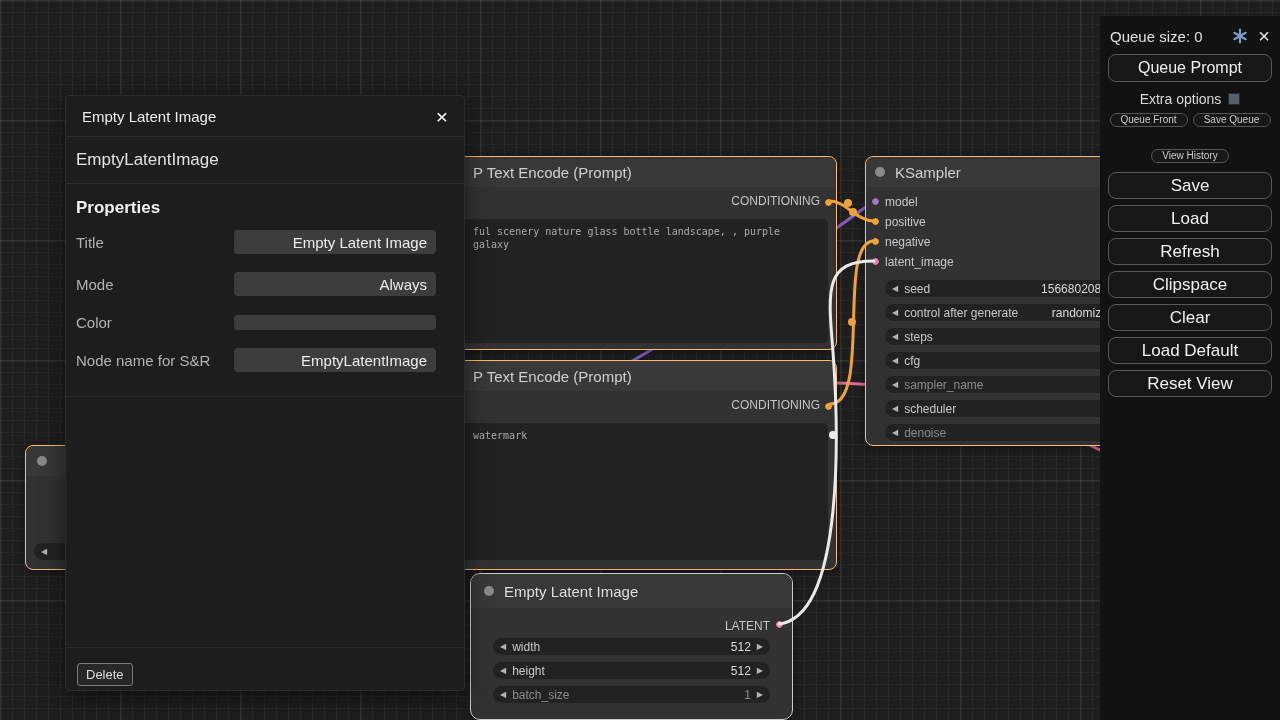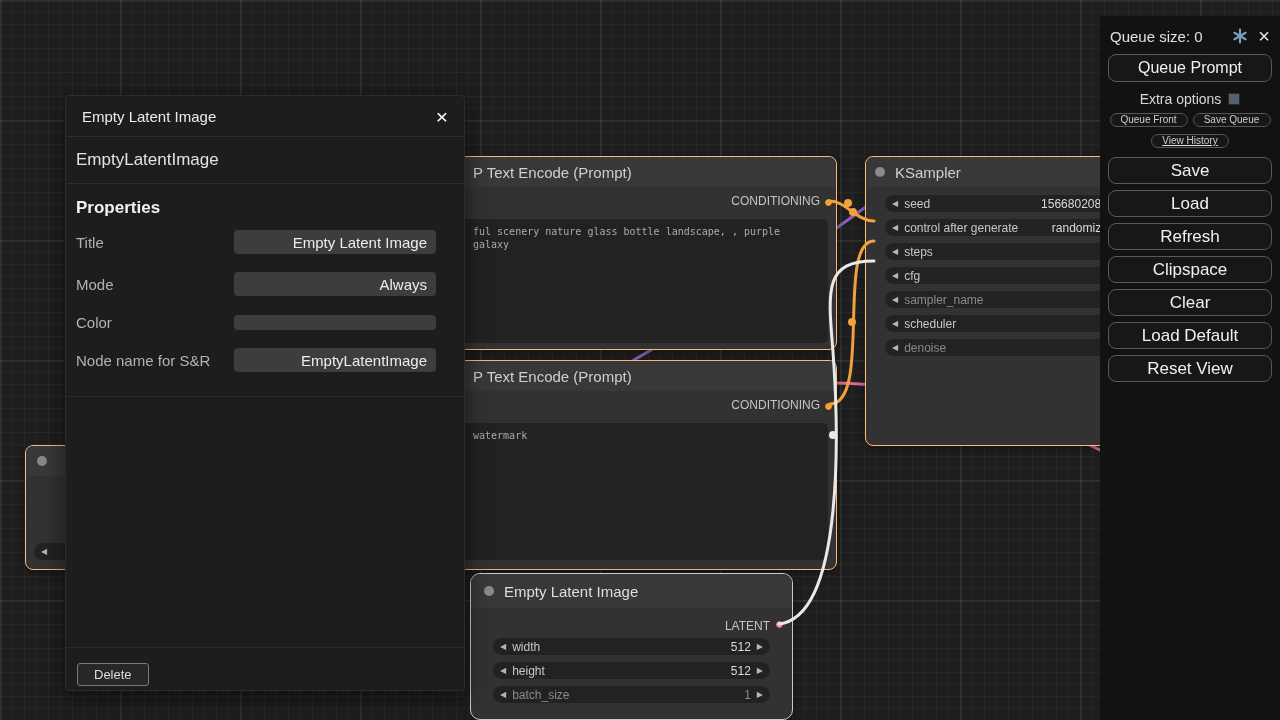--- a/index.html
+++ b/index.html
@@ -53,21 +53,21 @@
   .dlg-subtitle{padding:13px 10px;font-size:17px;color:#e2e2e2;border-bottom:1px solid #2e2e2e;}
   .dlg-props{padding:14px 10px 6px 10px;font-size:17px;font-weight:bold;color:#f2f2f2;}
   .prop-row{position:absolute;left:10px;right:28px;height:26px;display:flex;align-items:center;}
   .prop-label{flex:1;font-size:15px;color:#b2b2b2;}
   .prop-input{width:202px;background:#3d3d3d;border-radius:4px;height:24px;
       color:#ececec;font-size:15px;text-align:right;padding:0 9px;box-sizing:border-box;
       display:flex;align-items:center;justify-content:flex-end;}
   .prop-input.thin{height:15px;}
   .dlg-sep{position:absolute;left:0;right:0;border-top:1px solid #2a2a2a;}
   .delete-btn{position:absolute;left:11px;top:567px;background:#272727;color:#dcdcdc;
-      border:1px solid #7a7a7a;border-radius:3px;font-size:13px;padding:3px 16px;
+      border:1px solid #7a7a7a;border-radius:3px;font-size:13px;padding:3px 8px;
       font-family:inherit;cursor:pointer;}
 
   
   .sidebar{position:absolute;left:1100px;top:16px;width:180px;height:720px;z-index:6;
            background:#121212;box-sizing:border-box;padding-top:8px;color:#e0e0e0;}
   .sb-head{display:flex;align-items:center;padding:0 10px;height:24px;}
   .sb-queue{flex:1;font-size:15px;color:#e0e0e0;}
   .sb-settings{margin-right:10px;cursor:pointer;display:flex;}
   .sb-close{font-size:20px;color:#e8e8e8;cursor:pointer;line-height:1;}
   .sb-btn{display:block;width:164px;height:27px;margin:0 auto 6px auto;
@@ -124,20 +124,38 @@
     </div>
     <span class="port" style="right: 3px; top: 41px; background-color: rgb(239, 161, 58);"></span>
     <div class="prompt-box" style="left:10px;top:62px;width:397px;height:137px;padding:6px 8px 6px 42px;">watermark</div>
   </div>
 
   <div class="node" style="left:865px;top:156px;width:275px;height:290px;">
     <div class="node-title">
       <span class="tdot" style="left:9px;top:10px;"></span>
       <span style="padding-left:29px;">KSampler</span>
     </div>
+    <div style="margin-top:5px;">
+      <div class="in-row">
+        <span class="port" style="left: 5px; top: 5px; background-color: rgb(161, 120, 201);"></span>
+        <span>model</span>
+      </div>
+      <div class="in-row">
+        <span class="port" style="left: 5px; top: 5px; background-color: rgb(239, 161, 58);"></span>
+        <span>positive</span>
+      </div>
+      <div class="in-row">
+        <span class="port" style="left: 5px; top: 5px; background-color: rgb(239, 161, 58);"></span>
+        <span>negative</span>
+      </div>
+      <div class="in-row">
+        <span class="port" style="left: 5px; top: 5px; background-color: rgb(239, 127, 173);"></span>
+        <span>latent_image</span>
+      </div>
+    </div>
     <div style="margin:8px 12px 0 19px;">
       <div class="pill" style="margin-bottom:7px;">
         <span class="arr">◀</span>
         <span class="wlabel">seed</span>
         <span class="wvalue">1566802087</span>
         <span class="arr">▶</span>
       </div>
       <div class="pill" style="margin-bottom:7px;">
         <span class="arr">◀</span>
         <span class="wlabel">control after generate</span>
@@ -264,21 +282,21 @@
 
   <div class="sb-extra">
     <span>Extra options</span>
     <span class="sb-check"></span>
   </div>
 
   <div class="sb-pills">
     <button class="sb-pill">Queue Front</button>
     <button class="sb-pill">Save Queue</button>
   </div>
-  <div class="sb-pills" style="margin-top:7px;text-decoration:underline;">
+  <div class="sb-pills" style="margin-top:22px;">
     <button class="sb-pill">View History</button>
   </div>
 
   <div class="sb-list">
     <button class="sb-btn">Save</button>
     <button class="sb-btn">Load</button>
     <button class="sb-btn">Refresh</button>
     <button class="sb-btn">Clipspace</button>
     <button class="sb-btn">Clear</button>
     <button class="sb-btn">Load Default</button>

